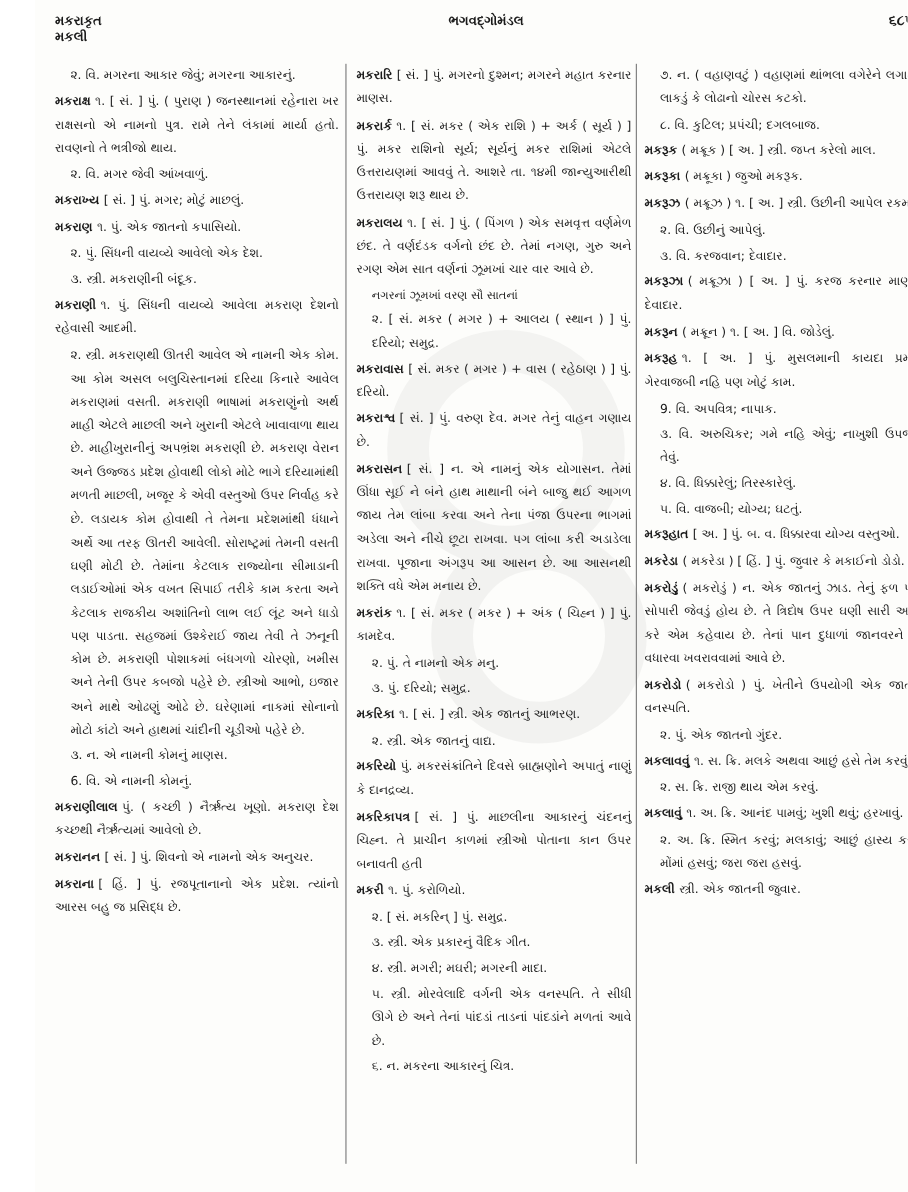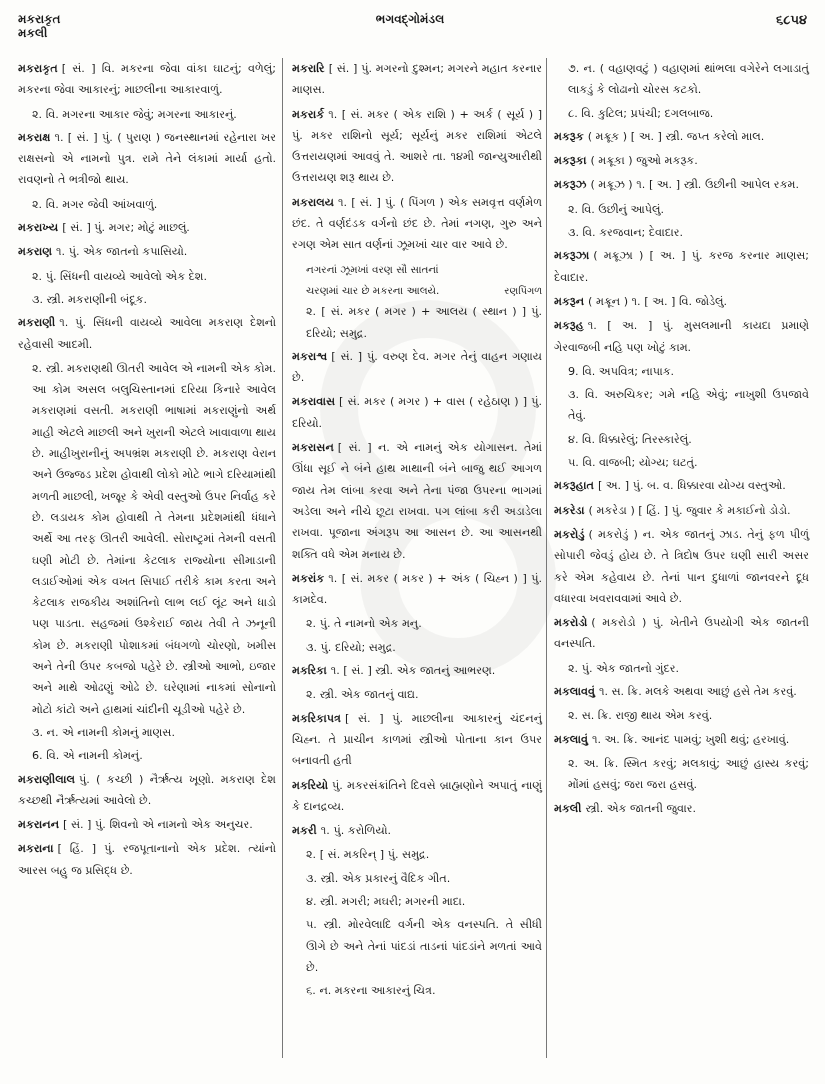--- a/index.html
+++ b/index.html
@@ -1,18 +1,18 @@
 <!DOCTYPE html>
 <html><head>
 <meta charset="utf-8">
 <style>
   html,body{margin:0;padding:0;background:#ffffff;}
   body{width:825px;height:1084px;position:relative;overflow:hidden;
        font-family:"DejaVu Sans",sans-serif;color:#1a1a1a;}
-  .page{position:absolute;inset:0;background:#fdfdfb;}
+  .page{position:absolute;inset:0;background:#fdfdfb;margin-left:32px;}
   .watermark{position:absolute;left:300px;top:300px;width:260px;height:420px;
              pointer-events:none;opacity:0.06;}
   .watermark .ring{position:absolute;border:38px solid #555;border-radius:50%;}
   .header{position:absolute;left:0;top:0;width:825px;height:50px;}
   .hd-left{position:absolute;left:18px;top:12px;font-size:12px;font-weight:bold;line-height:14px;}
   .hd-center{position:absolute;left:0;width:820px;top:12px;text-align:center;font-size:12px;font-weight:bold;}
   .hd-right{position:absolute;right:18px;top:12px;font-size:13px;font-weight:bold;}
   .col{position:absolute;top:58px;font-size:11.2px;line-height:21.3px;}
   .col1{left:18px;width:258px;}
   .col2{left:292px;width:250px;}
@@ -42,53 +42,51 @@
       <div>મકલી</div>
     </div>
     <div class="hd-center">ભગવદ્ગોમંડલ</div>
     <div class="hd-right">૬૮૫૪</div>
   </div>
 
   <div class="divider d1"></div>
   <div class="divider d2"></div>
 
   <div class="col col1">
-      <div class="entry"><span class="hw">મકરાકૃત</span><span class="def">[ સં. ] વિ. મકરના જેવા વાંકા ઘાટનું; વળેલું; મકરના જેવા આકારનું; માછલીના આકારવાળું.</span></div>
       <div class="sense entry">૨. વિ. મગરના આકાર જેવું; મગરના આકારનું.</div>
       <div class="entry"><span class="hw">મકરાક્ષ</span><span class="def">૧. [ સં. ] પું. ( પુરાણ ) જનસ્થાનમાં રહેનારા ખર રાક્ષસનો એ નામનો પુત્ર. રામે તેને લંકામાં માર્યા હતો. રાવણનો તે ભત્રીજો થાય.</span></div>
       <div class="sense entry">૨. વિ. મગર જેવી આંખવાળું.</div>
       <div class="entry"><span class="hw">મકરાખ્ય</span><span class="def">[ સં. ] પું. મગર; મોટું માછલું.</span></div>
       <div class="entry"><span class="hw">મકરાણ</span><span class="def">૧. પું. એક જાતનો કપાસિયો.</span></div>
       <div class="sense entry">૨. પું. સિંધની વાયવ્યે આવેલો એક દેશ.</div>
       <div class="sense entry">૩. સ્ત્રી. મકરાણીની બંદૂક.</div>
       <div class="entry"><span class="hw">મકરાણી</span><span class="def">૧. પું. સિંધની વાયવ્યે આવેલા મકરાણ દેશનો રહેવાસી આદમી.</span></div>
       <div class="sense entry">૨. સ્ત્રી. મકરાણથી ઊતરી આવેલ એ નામની એક કોમ. આ કોમ અસલ બલુચિસ્તાનમાં દરિયા કિનારે આવેલ મકરાણમાં વસતી. મકરાણી ભાષામાં મકરાણુંનો અર્થ માહી એટલે માછલી અને ખુરાની એટલે ખાવાવાળા થાય છે. માહીખુરાનીનું અપભ્રંશ મકરાણી છે. મકરાણ વેરાન અને ઉજ્જડ પ્રદેશ હોવાથી લોકો મોટે ભાગે દરિયામાંથી મળતી માછલી, ખજૂર કે એવી વસ્તુઓ ઉપર નિર્વાહ કરે છે. લડાયક કોમ હોવાથી તે તેમના પ્રદેશમાંથી ધંધાને અર્થે આ તરફ ઊતરી આવેલી. સોરાષ્ટ્રમાં તેમની વસતી ઘણી મોટી છે. તેમાંના કેટલાક રાજ્યોના સીમાડાની લડાઈઓમાં એક વખત સિપાઈ તરીકે કામ કરતા અને કેટલાક રાજકીય અશાંતિનો લાભ લઈ લૂંટ અને ધાડો પણ પાડતા. સહજમાં ઉશ્કેરાઈ જાય તેવી તે ઝનૂની કોમ છે. મકરાણી પોશાકમાં બંધગળો ચોરણો, ખમીસ અને તેની ઉપર કબજો પહેરે છે. સ્ત્રીઓ આભો, ઇજાર અને માથે ઓઢણું ઓઢે છે. ઘરેણામાં નાકમાં સોનાનો મોટો કાંટો અને હાથમાં ચાંદીની ચૂડીઓ પહેરે છે.</div>
       <div class="sense entry">૩. ન. એ નામની કોમનું માણસ.</div>
       <div class="sense entry">6. વિ. એ નામની કોમનું.</div>
       <div class="entry"><span class="hw">મકરાણીલાલ</span><span class="def">પું. ( કચ્છી ) નૈર્ઋત્ય ખૂણો. મકરાણ દેશ કચ્છથી નૈર્ઋત્યમાં આવેલો છે.</span></div>
       <div class="entry"><span class="hw">મકરાનન</span><span class="def">[ સં. ] પું. શિવનો એ નામનો એક અનુચર.</span></div>
       <div class="entry"><span class="hw">મકરાના</span><span class="def">[ હિં. ] પું. રજપૂતાનાનો એક પ્રદેશ. ત્યાંનો આરસ બહુ જ પ્રસિદ્ધ છે.</span></div>
     </div>
   <div class="col col2">
       <div class="entry"><span class="hw">મકરારિ</span><span class="def">[ સં. ] પું. મગરનો દુશ્મન; મગરને મહાત કરનાર માણસ.</span></div>
       <div class="entry"><span class="hw">મકરાર્ક</span><span class="def">૧. [ સં. મકર ( એક રાશિ ) + અર્ક ( સૂર્ય ) ] પું. મકર રાશિનો સૂર્ય; સૂર્યનું મકર રાશિમાં એટલે ઉત્તરાયણમાં આવવું તે. આશરે તા. ૧૪મી જાન્યુઆરીથી ઉત્તરાયણ શરૂ થાય છે.</span></div>
       <div class="entry"><span class="hw">મકરાલય</span><span class="def">૧. [ સં. ] પું. ( પિંગળ ) એક સમવૃત્ત વર્ણમેળ છંદ. તે વર્ણદંડક વર્ગનો છંદ છે. તેમાં નગણ, ગુરુ અને રગણ એમ સાત વર્ણનાં ઝૂમખાં ચાર વાર આવે છે.</span></div>
       <div class="quote">નગરનાં ઝૂમખાં વરણ સૌ સાતનાં</div>
-      <div class="quote">ચરણમાં ચાર છે મકરના આલયે.<span class="src">રણપિંગળ</span></div>
       <div class="sense entry">૨. [ સં. મકર ( મગર ) + આલય ( સ્થાન ) ] પું. દરિયો; સમુદ્ર.</div>
+      <div class="entry"><span class="hw">મકરાવાસ</span><span class="def">[ સં. મકર ( મગર ) + વાસ ( રહેઠાણ ) ] પું. દરિયો.</span></div>
       <div class="entry"><span class="hw">મકરાશ્વ</span><span class="def">[ સં. ] પું. વરુણ દેવ. મગર તેનું વાહન ગણાય છે.</span></div>
-      <div class="entry"><span class="hw">મકરાવાસ</span><span class="def">[ સં. મકર ( મગર ) + વાસ ( રહેઠાણ ) ] પું. દરિયો.</span></div>
       <div class="entry"><span class="hw">મકરાસન</span><span class="def">[ સં. ] ન. એ નામનું એક યોગાસન. તેમાં ઊંધા સૂઈ ને બંને હાથ માથાની બંને બાજુ થઈ આગળ જાય તેમ લાંબા કરવા અને તેના પંજા ઉપરના ભાગમાં અડેલા અને નીચે છૂટા રાખવા. પગ લાંબા કરી અડાડેલા રાખવા. પૂજાના અંગરૂપ આ આસન છે. આ આસનથી શક્તિ વધે એમ મનાય છે.</span></div>
       <div class="entry"><span class="hw">મકરાંક</span><span class="def">૧. [ સં. મકર ( મકર ) + અંક ( ચિહ્ન ) ] પું. કામદેવ.</span></div>
       <div class="sense entry">૨. પું. તે નામનો એક મનુ.</div>
       <div class="sense entry">૩. પું. દરિયો; સમુદ્ર.</div>
       <div class="entry"><span class="hw">મકરિકા</span><span class="def">૧. [ સં. ] સ્ત્રી. એક જાતનું આભરણ.</span></div>
       <div class="sense entry">૨. સ્ત્રી. એક જાતનું વાદ્ય.</div>
+      <div class="entry"><span class="hw">મકરિયો</span><span class="def">પું. મકરસંક્રાંતિને દિવસે બ્રાહ્મણોને અપાતું નાણું કે દાનદ્રવ્ય.</span></div>
       <div class="entry"><span class="hw">મકરિકાપત્ર</span><span class="def">[ સં. ] પું. માછલીના આકારનું ચંદનનું ચિહ્ન. તે પ્રાચીન કાળમાં સ્ત્રીઓ પોતાના કાન ઉપર બનાવતી હતી</span></div>
-      <div class="entry"><span class="hw">મકરિયો</span><span class="def">પું. મકરસંક્રાંતિને દિવસે બ્રાહ્મણોને અપાતું નાણું કે દાનદ્રવ્ય.</span></div>
       <div class="entry"><span class="hw">મકરી</span><span class="def">૧. પું. કરોળિયો.</span></div>
       <div class="sense entry">૨. [ સં. મકરિન્ ] પું. સમુદ્ર.</div>
       <div class="sense entry">૩. સ્ત્રી. એક પ્રકારનું વૈદિક ગીત.</div>
       <div class="sense entry">૪. સ્ત્રી. મગરી; મઘરી; મગરની માદા.</div>
       <div class="sense entry">૫. સ્ત્રી. મોરવેલાદિ વર્ગની એક વનસ્પતિ. તે સીધી ઊગે છે અને તેનાં પાંદડાં તાડનાં પાંદડાંને મળતાં આવે છે.</div>
       <div class="sense entry">૬. ન. મકરના આકારનું ચિત્ર.</div>
     </div>
   <div class="col col3">
       <div class="sense entry">૭. ન. ( વહાણવટું ) વહાણમાં થાંભલા વગેરેને લગાડાતું લાકડું કે લોઢાનો ચોરસ કટકો.</div>
       <div class="sense entry">૮. વિ. કુટિલ; પ્રપંચી; દગલબાજ.</div>

